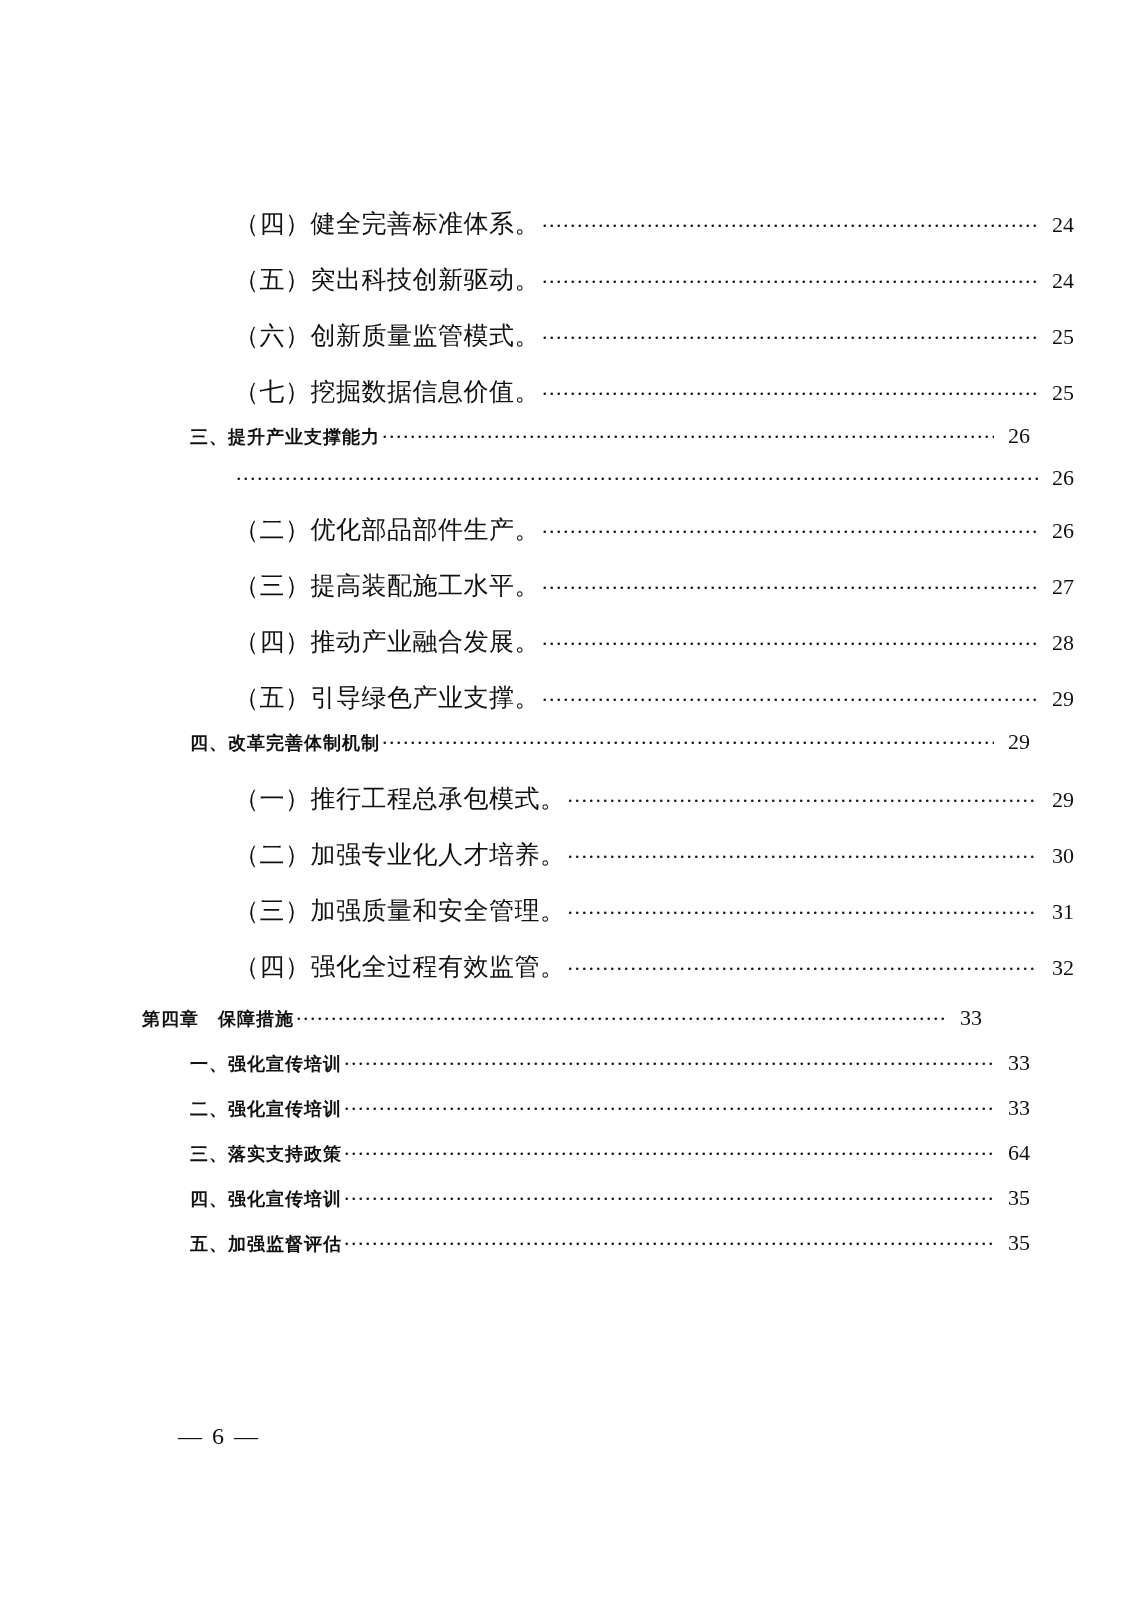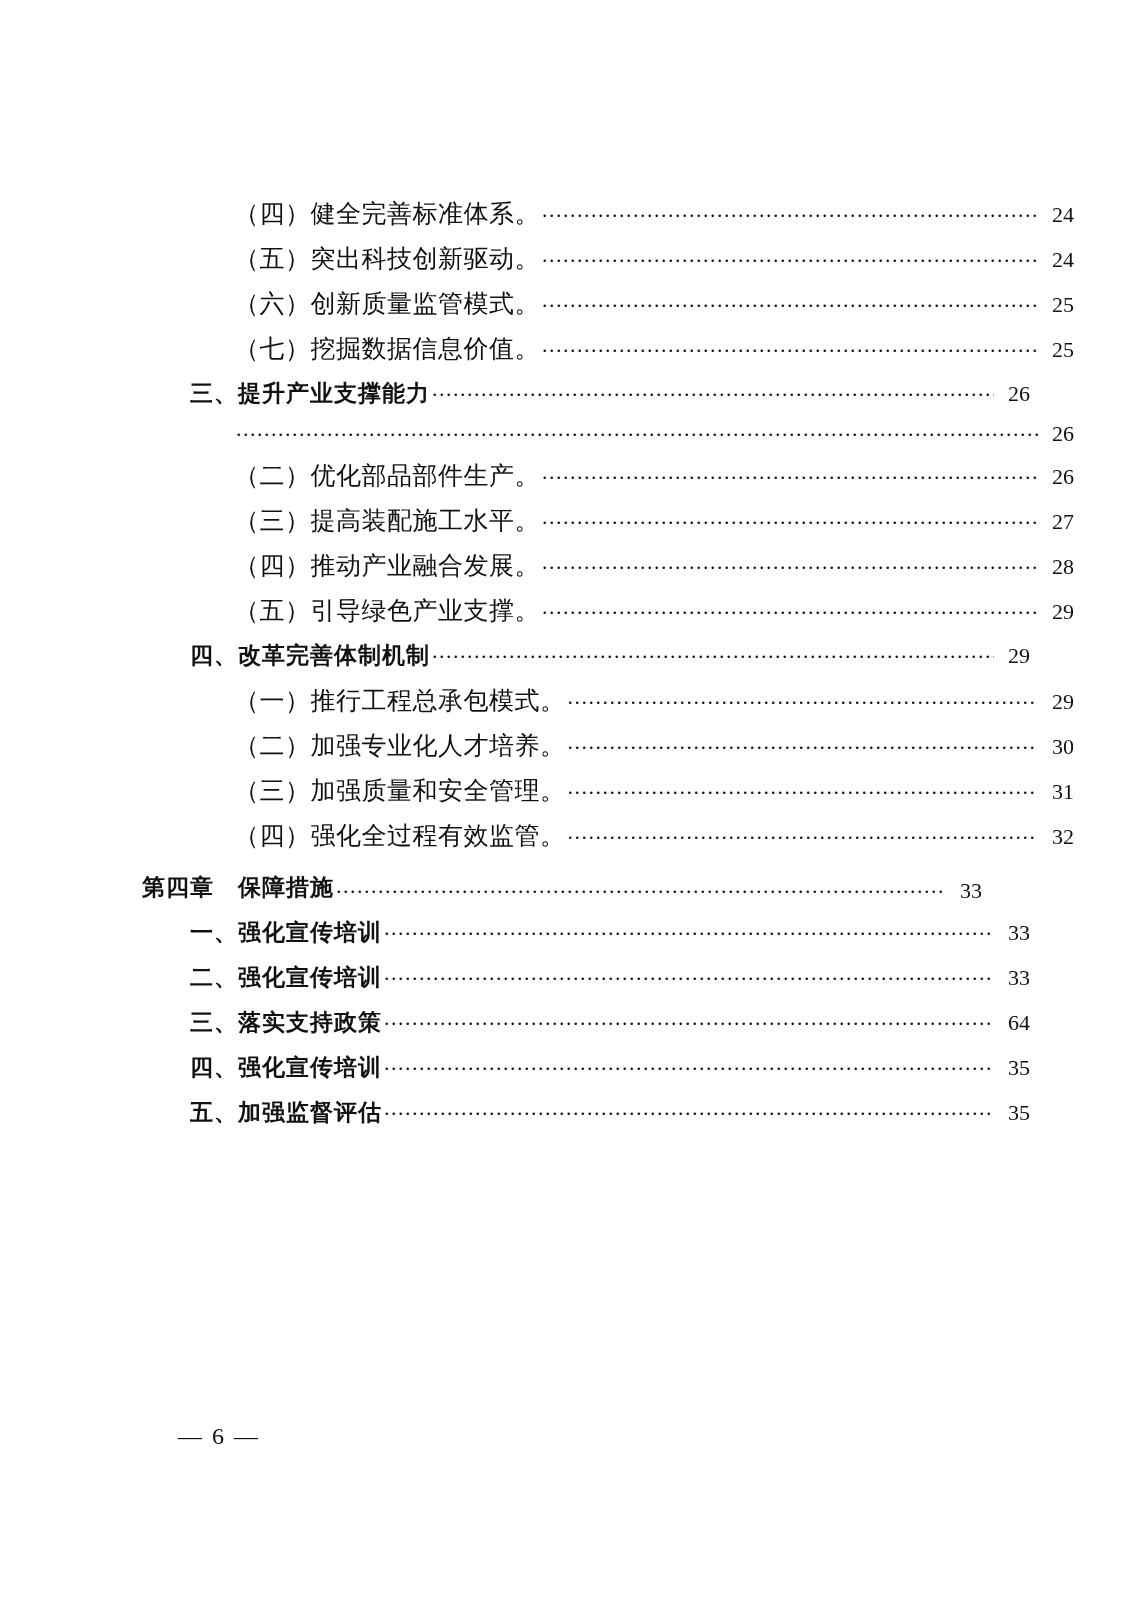--- a/index.html
+++ b/index.html
@@ -48,31 +48,32 @@
   .toc-page {
     flex: 0 0 auto;
     font-size: 22px;
     text-align: right;
     min-width: 34px;
   }
 
   
   .lvl-sub  { padding-left: 92px; }
   .lvl-sec  { padding-left: 48px; }
-  .lvl-chap { padding-left: 0px; align-items: flex-end; }
+  .lvl-chap { padding-left: 0px; }
 
   .lvl-sec .toc-label,
   .lvl-chap .toc-label {
     font-weight: 700;
     font-family: "Liberation Sans", sans-serif;
-    font-size: 23px;
+    font-size: 18px;
     letter-spacing: 1px;
   }
   .lvl-sub .toc-label {
-    font-family: Liberation Sans, sans-serif;
+    font-family: Liberation Serif, serif;
+    margin-top: 11px;
   }
 
   .chap-gap { margin-top: 18px; }
 
   .footer {
     position: absolute;
     bottom: 150px;
     left: 0;
     width: 100%;
     text-align: left;

